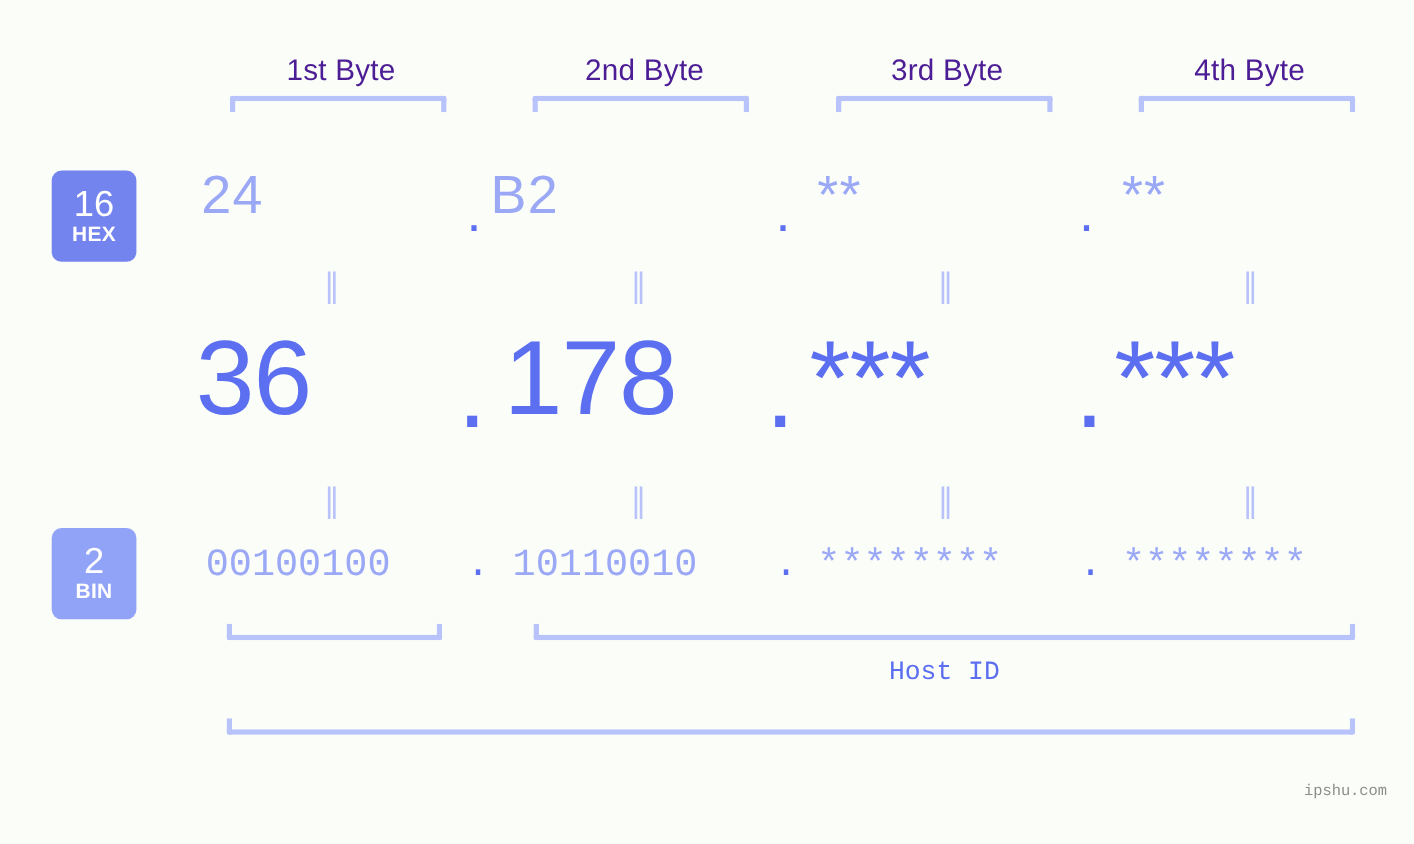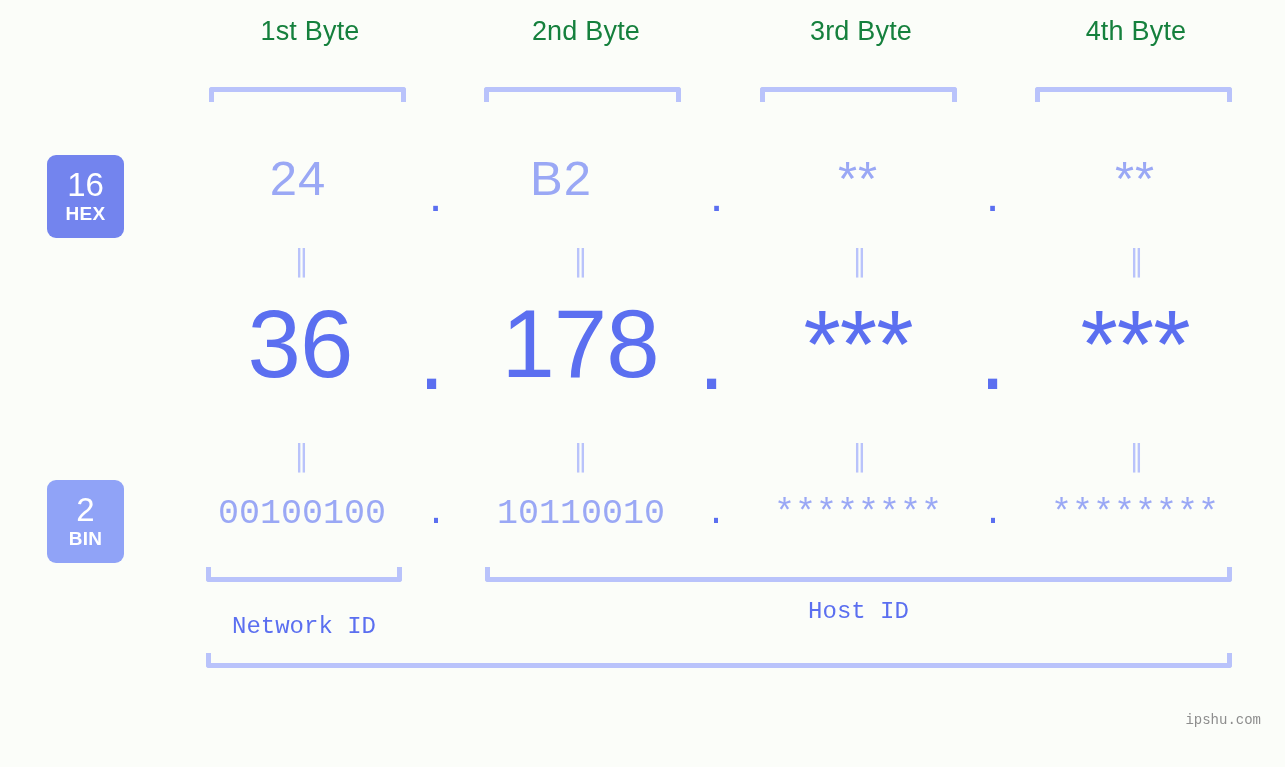--- a/index.html
+++ b/index.html
@@ -7,25 +7,25 @@
     width:1285px; height:767px;
     background:#fbfdf9;
     font-family:"Liberation Sans", sans-serif;
     overflow:hidden;
   }
   #root{ position:relative; width:1285px; height:767px; }
 
   
   .byte-label{
     position:absolute;
-    top:16px;
+    top:49px;
     width:230px;
     text-align:center;
     font-size:27px;
-    color:#15803d;
+    color:#4c1d95;
     font-family:"Liberation Sans", sans-serif;
     letter-spacing:0.2px;
     white-space:nowrap;
   }
 
   
   .bracket-top{
     position:absolute;
     top:87px;
     height:15px;
@@ -70,21 +70,20 @@
     line-height:1.15;
     letter-spacing:0.3px;
   }
   #badge-hex{ top:155px; height:83px; background:#7384ee; }
   #badge-dec{ top:316px; height:83px; background:#8b9bf3; }
   #badge-bin{ top:480px; height:83px; background:#90a3f7; }
 
   
   .cell{
     position:absolute;
-    text-align:center;
     white-space:nowrap;
   }
 
   
   .row-hex .cell{
     top:150px;
     width:230px;
     font-size:49px;
     color:#9aa8f5;
     font-family:"Liberation Sans", sans-serif;
@@ -241,21 +240,20 @@
     <div class="cell" style="left:466px;">10110010</div>
     <div class="cell dot" style="left:704px;">.</div>
     <div class="cell" style="left:743px;">********</div>
     <div class="cell dot" style="left:981px;">.</div>
     <div class="cell" style="left:1020px;">********</div>
   </div>
 
   <div class="bracket-bottom" style="left:206px; top:567px; width:196px;"></div>
   <div class="bracket-bottom" style="left:485px; top:567px; width:747px;"></div>
 
-  <div class="section-label" style="left:206px; top:613px; width:196px;">Network ID</div>
   <div class="section-label" style="left:485px; top:598px; width:747px;">Host ID</div>
 
   <div class="bracket-bottom" style="left:206px; top:653px; width:1026px;"></div>
 
 
   <div class="watermark">ipshu.com</div>
 
 </div>
 
 </body></html>

